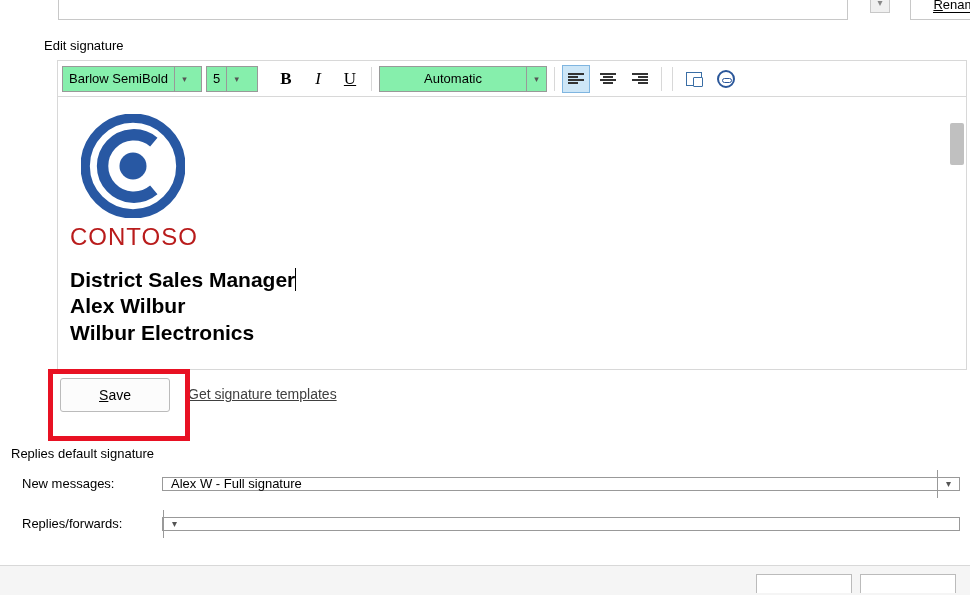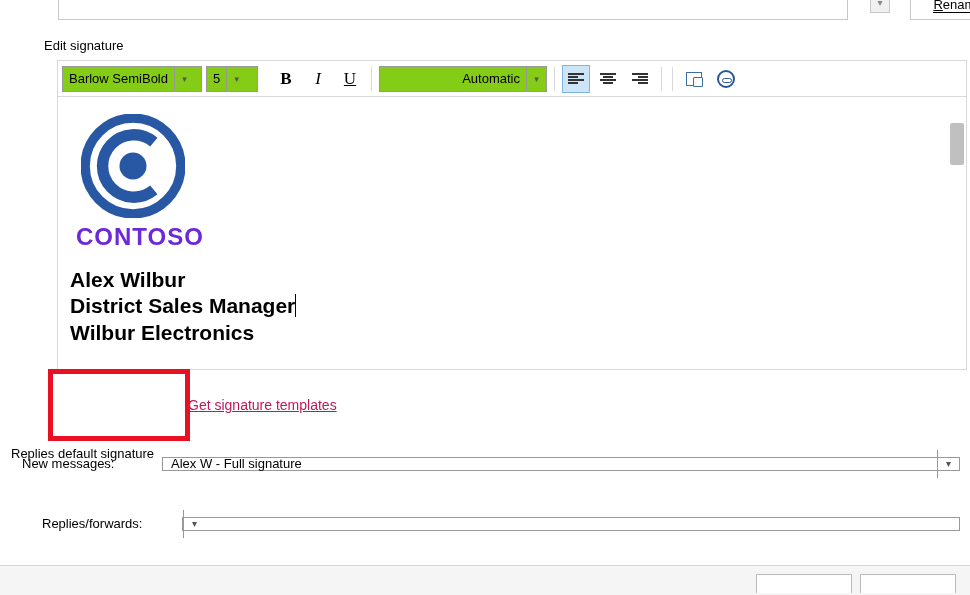--- a/index.html
+++ b/index.html
@@ -59,21 +59,21 @@
     display:flex;
     align-items:center;
     padding:4px 4px;
     gap:4px;
   }
   .tb-select {
     border:1px solid #999;
     height:26px;
     display:flex;
     align-items:center;
-    background:#84cc16;
+    background:#86efac;
   }
   .tb-select .txt { padding:0 6px; }
   .tb-select .dd {
     width:20px; height:24px; border-left:1px solid #999;
     display:flex;align-items:center;justify-content:center;
     font-size:9px;color:#555;
   }
   .tb-btn {
     width:28px;height:28px;display:flex;align-items:center;justify-content:center;
     font-family:"Times New Roman",serif;
@@ -128,25 +128,24 @@
     position:absolute;right:2px;top:26px;width:14px;height:42px;background:#c0c0c0;border-radius:2px;
   }
   .sig-body{
     padding:10px 20px 0 12px;
   }
   .logo-c{
     width:110px;height:110px;display:flex;align-items:center;justify-content:center;margin-top:4px;margin-left:8px;
   }
   .logo-text{
     font-family:"Arial Narrow",Arial,sans-serif;
-    font-weight:700;
+    font-weight:400;
     font-size:24px;
     letter-spacing:1px;
-    color:#6d28d9;
-    margin-left:6px;
+    color:#b91c1c;
     margin-top:2px;
   }
   .sig-lines{
     margin-top:16px;
     font-family:Arial,sans-serif;
     font-size:21px;
     font-weight:600;
     line-height:1.25;
     color:#000;
   }
@@ -157,41 +156,41 @@
   .below-editor{
     position:absolute;
     top:378px; left:60px; right:10px;
   }
   .save-btn{
     width:110px;height:34px;border:1px solid #bbb;background:#fcfcfc;border-radius:3px;
     display:flex;align-items:center;justify-content:center;
     font-size:14px;
   }
   .tmpl-link{
-    color:#be185d; 
-    position:absolute; left:128px; top:19px;
+    color:#404040; 
+    position:absolute; left:128px; top:8px;
     font-size:14px;
   }
   .highlight-box{
     position:absolute;
     top:369px; left:48px; width:142px; height:72px;
     border:5px solid #e81123;
     pointer-events:none;
     z-index:50;
   }
 
   .choose-label{ top:446px; left:11px; }
 
   .def-row{
     position:absolute;
     left:22px; right:10px;
     display:flex; align-items:center;
   }
-  .def-row.nm{ top:456px; }
-  .def-row.rf{ top:516px;margin-left:20px; }
+  .def-row.nm{ top:476px; }
+  .def-row.rf{ top:516px; }
   .def-label{ width:140px; }
   .def-select{
     flex:1; height:14px; border:1px solid #999; display:flex; align-items:center;
     background:#fff;
   }
   .def-select .txt{flex:1;padding:0 8px;}
   .def-select .dd{
     width:22px;height:28px;border-left:1px solid #999;display:flex;align-items:center;justify-content:center;font-size:10px;color:#555;
   }
 
@@ -229,21 +228,21 @@
   <div class="tb-select" style="width:52px">
     <span class="txt">5</span>
     <span class="dd">▾</span>
   </div>
   <div style="width:6px"></div>
   <div class="tb-btn bold">B</div>
   <div class="tb-btn italic">I</div>
   <div class="tb-btn underline">U</div>
   <div class="tb-sep"></div>
   <div class="tb-select" style="width:168px">
-    <span class="txt" style="text-align:right;flex:1">Automatic</span>
+    <span class="txt" style="text-align:center;flex:1">Automatic</span>
     <span class="dd">▾</span>
   </div>
   <div class="tb-sep"></div>
   <div class="align-btn active">
     <div class="align-lines align-left">
         <div></div>
         <div></div>
         <div></div>
         <div></div>
       </div>
@@ -279,28 +278,31 @@
   <div class="sig-body">
     <div class="logo-c">
       <svg width="104" height="104" viewBox="0 0 100 100">
         <circle cx="50" cy="50" r="46" fill="none" stroke="#2858a3" stroke-width="9"></circle>
         <path d="M 70 27 A 30 30 0 1 0 70 73" fill="none" stroke="#2858a3" stroke-width="11"></path>
         <circle cx="50" cy="50" r="13" fill="#2858a3"></circle>
       </svg>
     </div>
     <div class="logo-text">CONTOSO</div>
     <div class="sig-lines">
+      <div><span class="cursor">District Sales Manager</span></div>
       <div>Alex Wilbur</div>
-      <div><span class="cursor">District Sales Manager</span></div>
       <div>Wilbur Electronics</div>
     </div>
   </div>
 </div>
 
 <div class="below-editor">
+  <button class="save-btn">
+    <span><u>S</u>ave</span>
+  </button>
   <a href="#" class="tmpl-link">Get signature templates</a>
 </div>
 
 <div class="highlight-box"></div>
 
 <div class="section-label choose-label">Replies default signature</div>
 
 <div class="def-row nm">
   <div class="def-label">New messages:</div>
   <div class="def-select">

